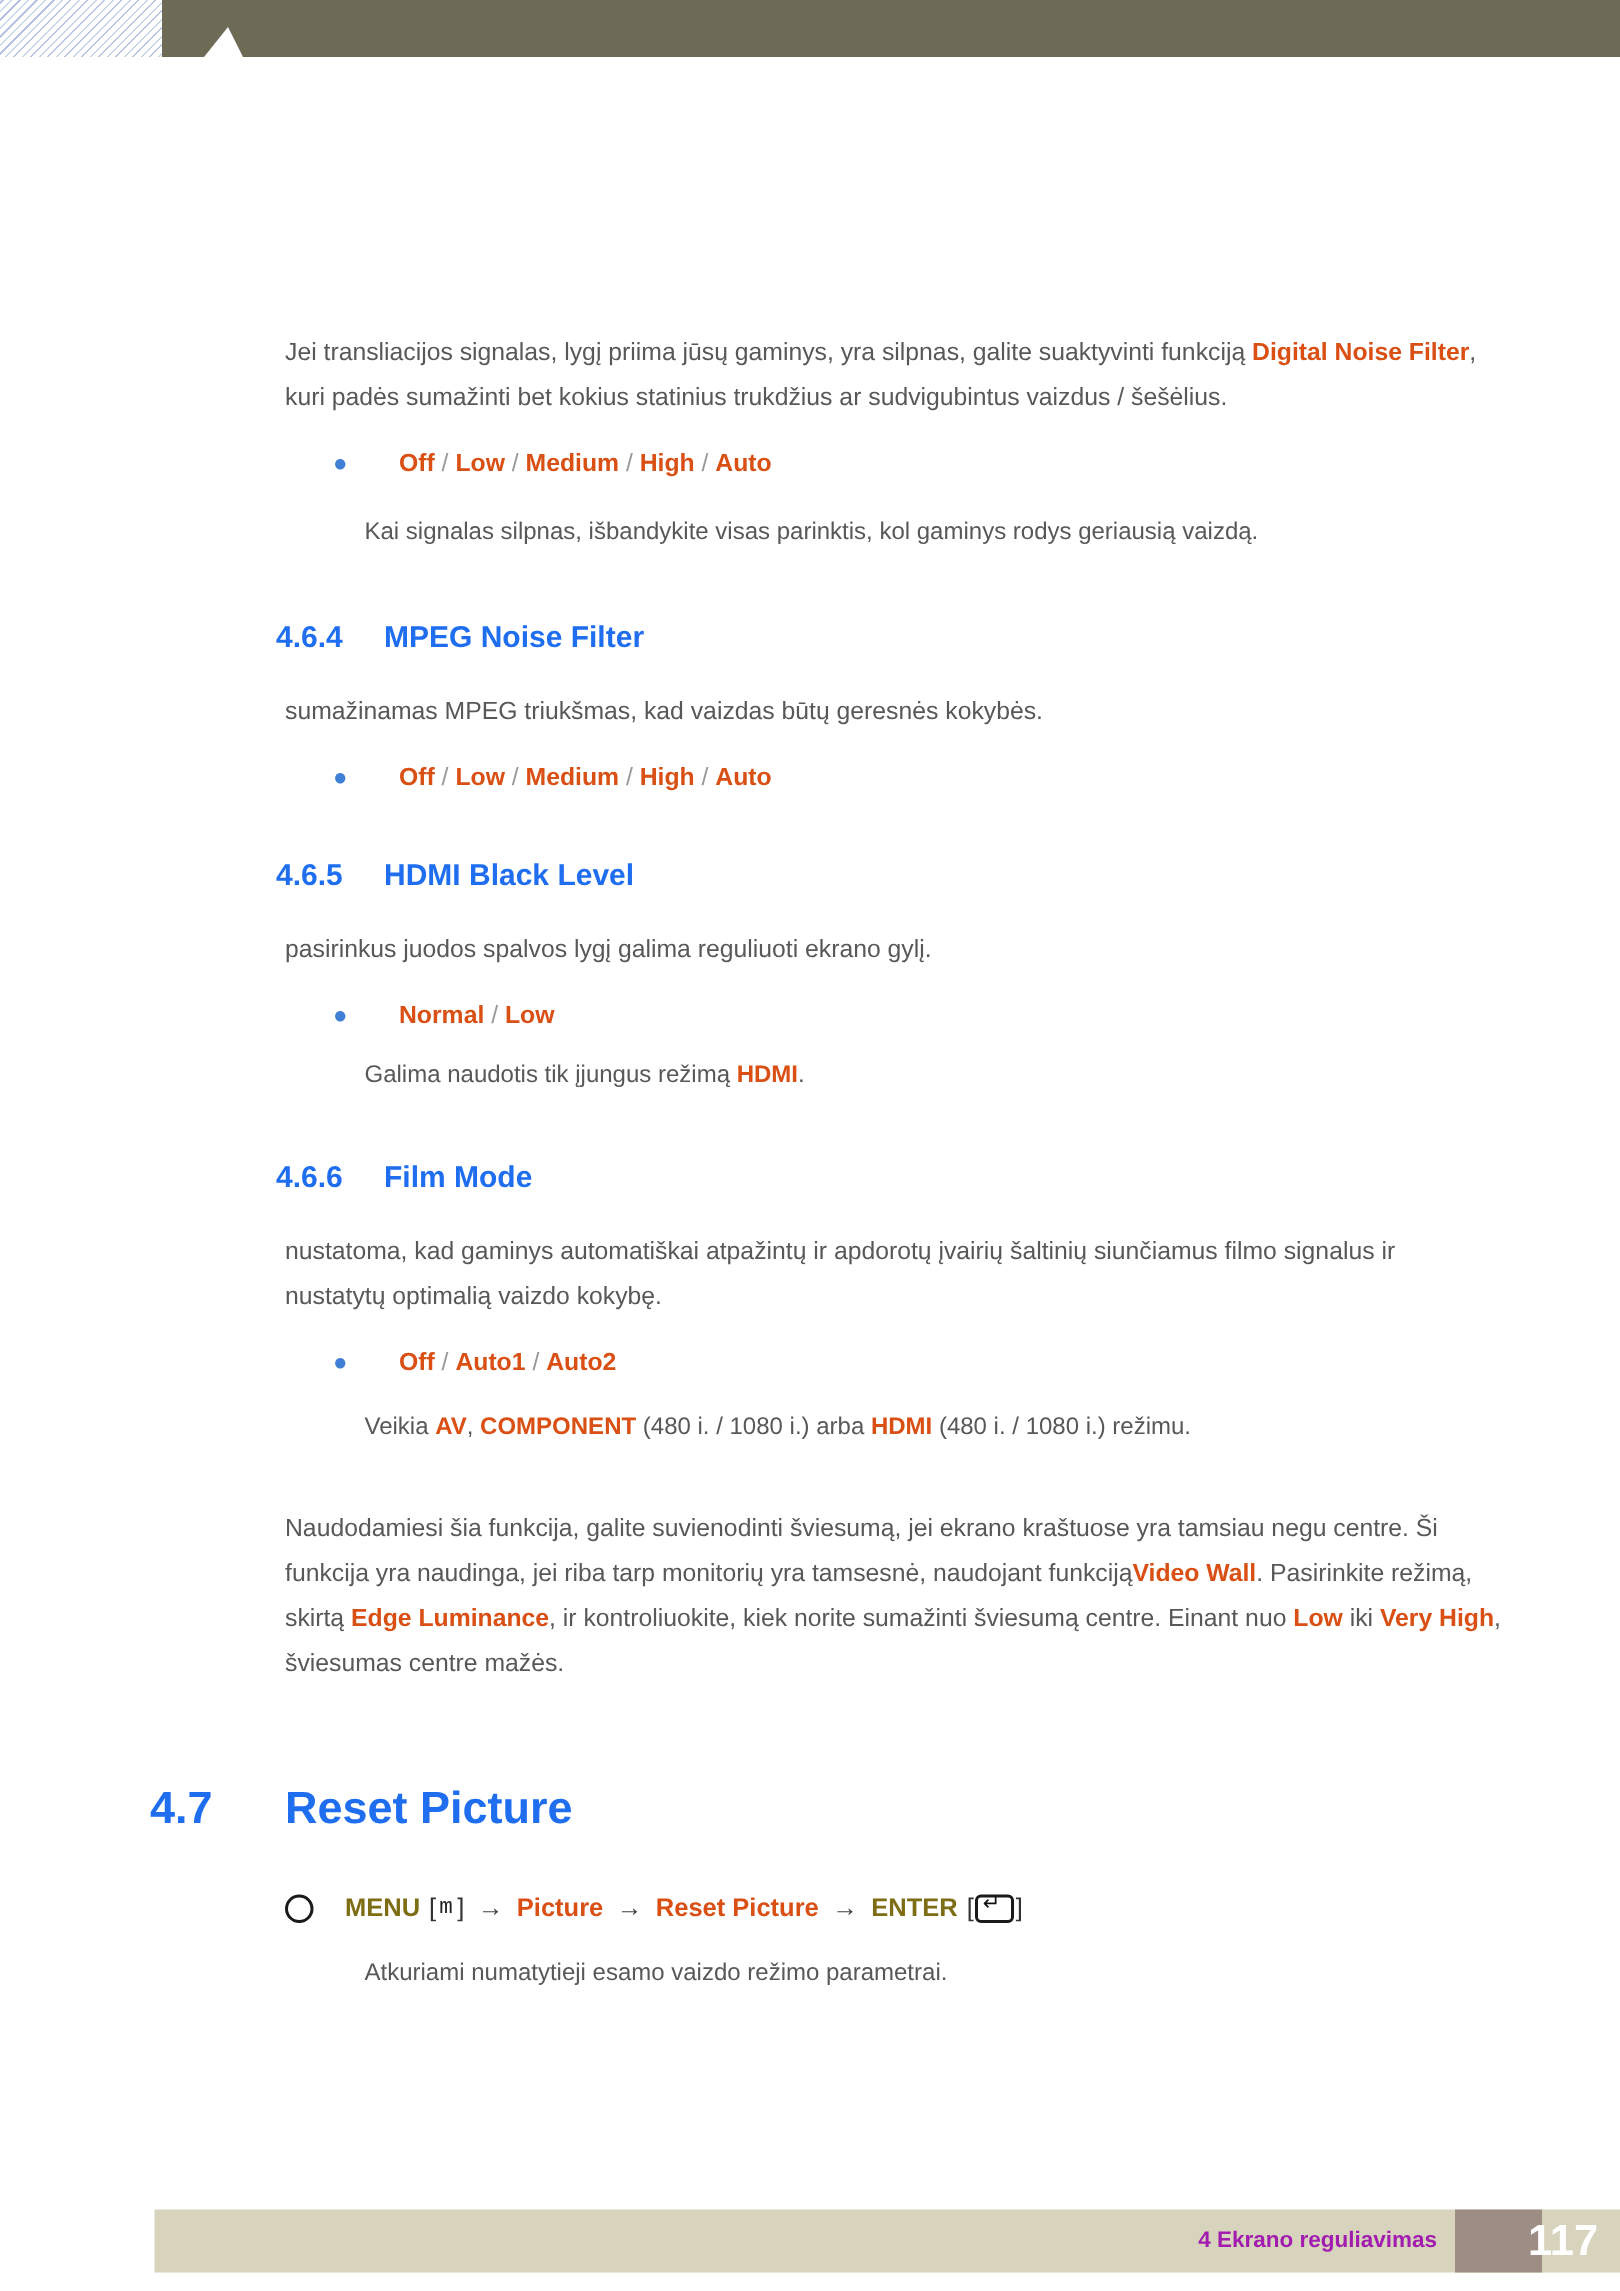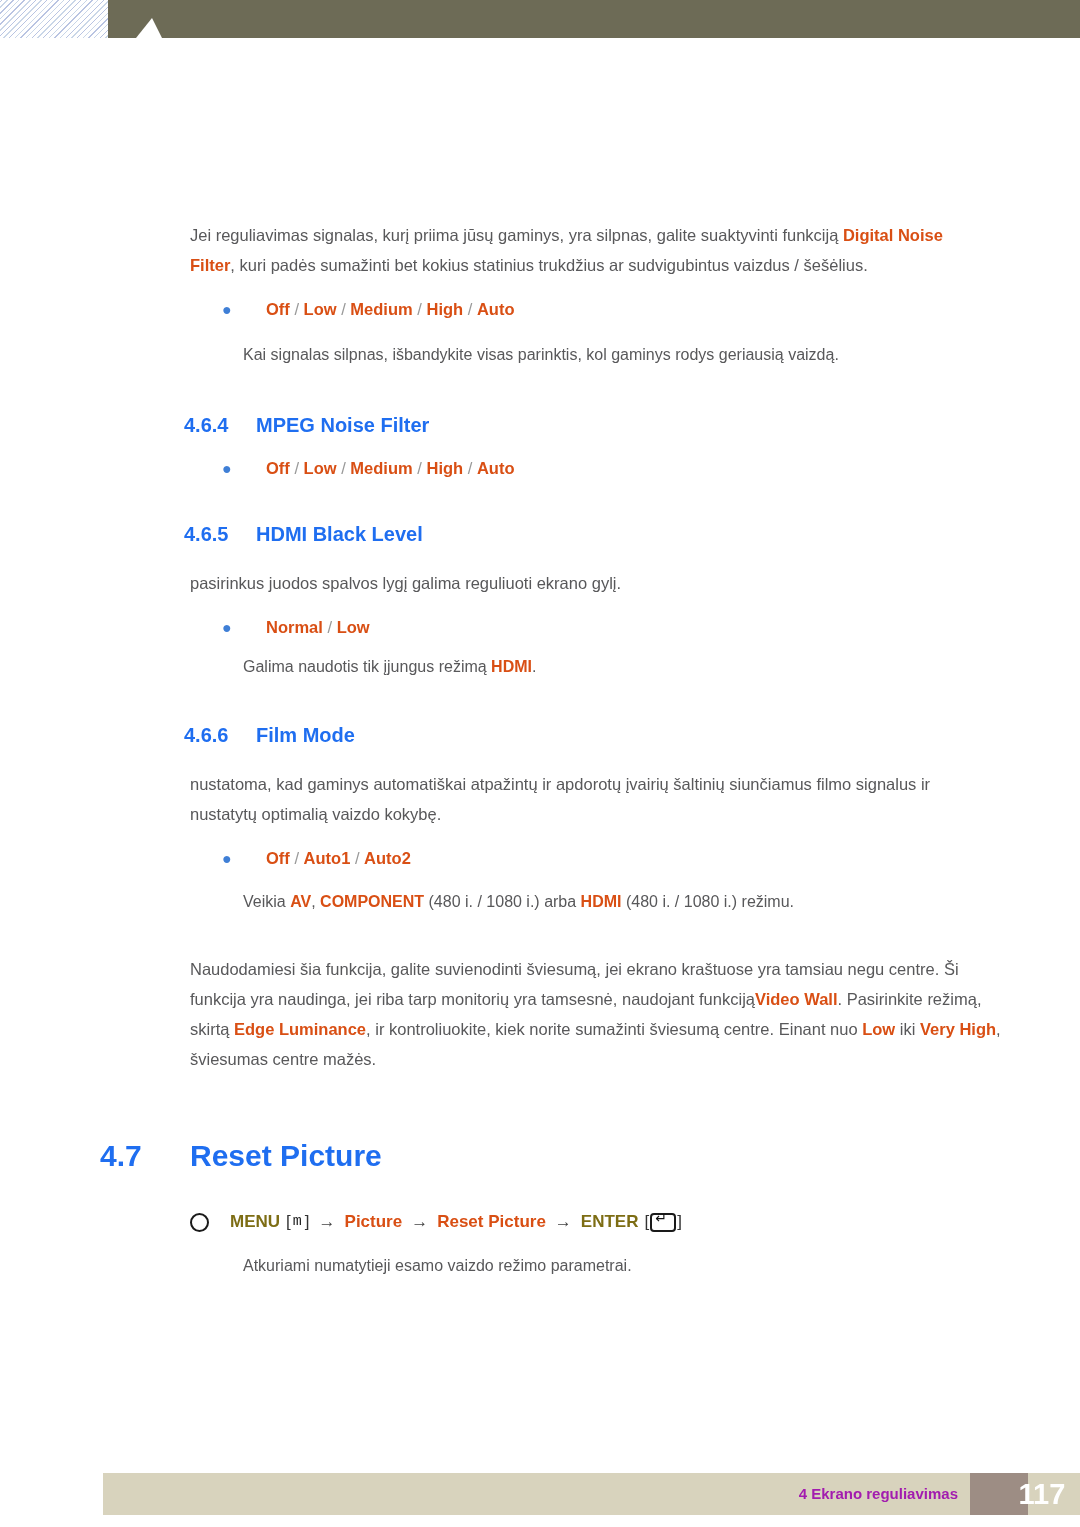--- a/index.html
+++ b/index.html
@@ -219,35 +219,36 @@
 <div class="header">
   <div class="header-stripes"></div>
   <div class="header-bar"></div>
   <div class="header-notch"></div>
 </div>
 
 <div class="content">
 
   <div class="section">
     <div class="para">
-      <span>Jei reguliavimas signalas, kurį priima jūsų gaminys, yra silpnas, galite suaktyvinti funkciją </span><span class="hl">Digital Noise Filter</span><span>, kuri padės sumažinti bet kokius statinius trukdžius ar sudvigubintus vaizdus / šešėlius.</span>
+      <span>Jei transliacijos signalas, lygį priima jūsų gaminys, yra silpnas, galite suaktyvinti funkciją </span><span class="hl">Digital Noise Filter</span><span>, kuri padės sumažinti bet kokius statinius trukdžius ar sudvigubintus vaizdus / šešėlius.</span>
     </div>
     <div class="bullet-row">
       <span class="bullet-dot">●</span>
       <span class="bullet-text">
         <span class="hl">Off</span><span class="sep"> / </span><span class="hl">Low</span><span class="sep"> / </span><span class="hl">Medium</span><span class="sep"> / </span><span class="hl">High</span><span class="sep"> / </span><span class="hl">Auto</span>
       </span>
     </div>
     <div class="note">Kai signalas silpnas, išbandykite visas parinktis, kol gaminys rodys geriausią vaizdą.</div>
   </div>
 
   <div class="section" style="margin-top:42px">
     <div class="h3">
       <span class="num">4.6.4</span><span>MPEG Noise Filter</span>
     </div>
+    <div class="para">sumažinamas MPEG triukšmas, kad vaizdas būtų geresnės kokybės.</div>
     <div class="bullet-row">
       <span class="bullet-dot">●</span>
       <span class="bullet-text">
         <span class="hl">Off</span><span class="sep"> / </span><span class="hl">Low</span><span class="sep"> / </span><span class="hl">Medium</span><span class="sep"> / </span><span class="hl">High</span><span class="sep"> / </span><span class="hl">Auto</span>
       </span>
     </div>
   </div>
 
   <div class="section" style="margin-top:38px">
     <div class="h3">

